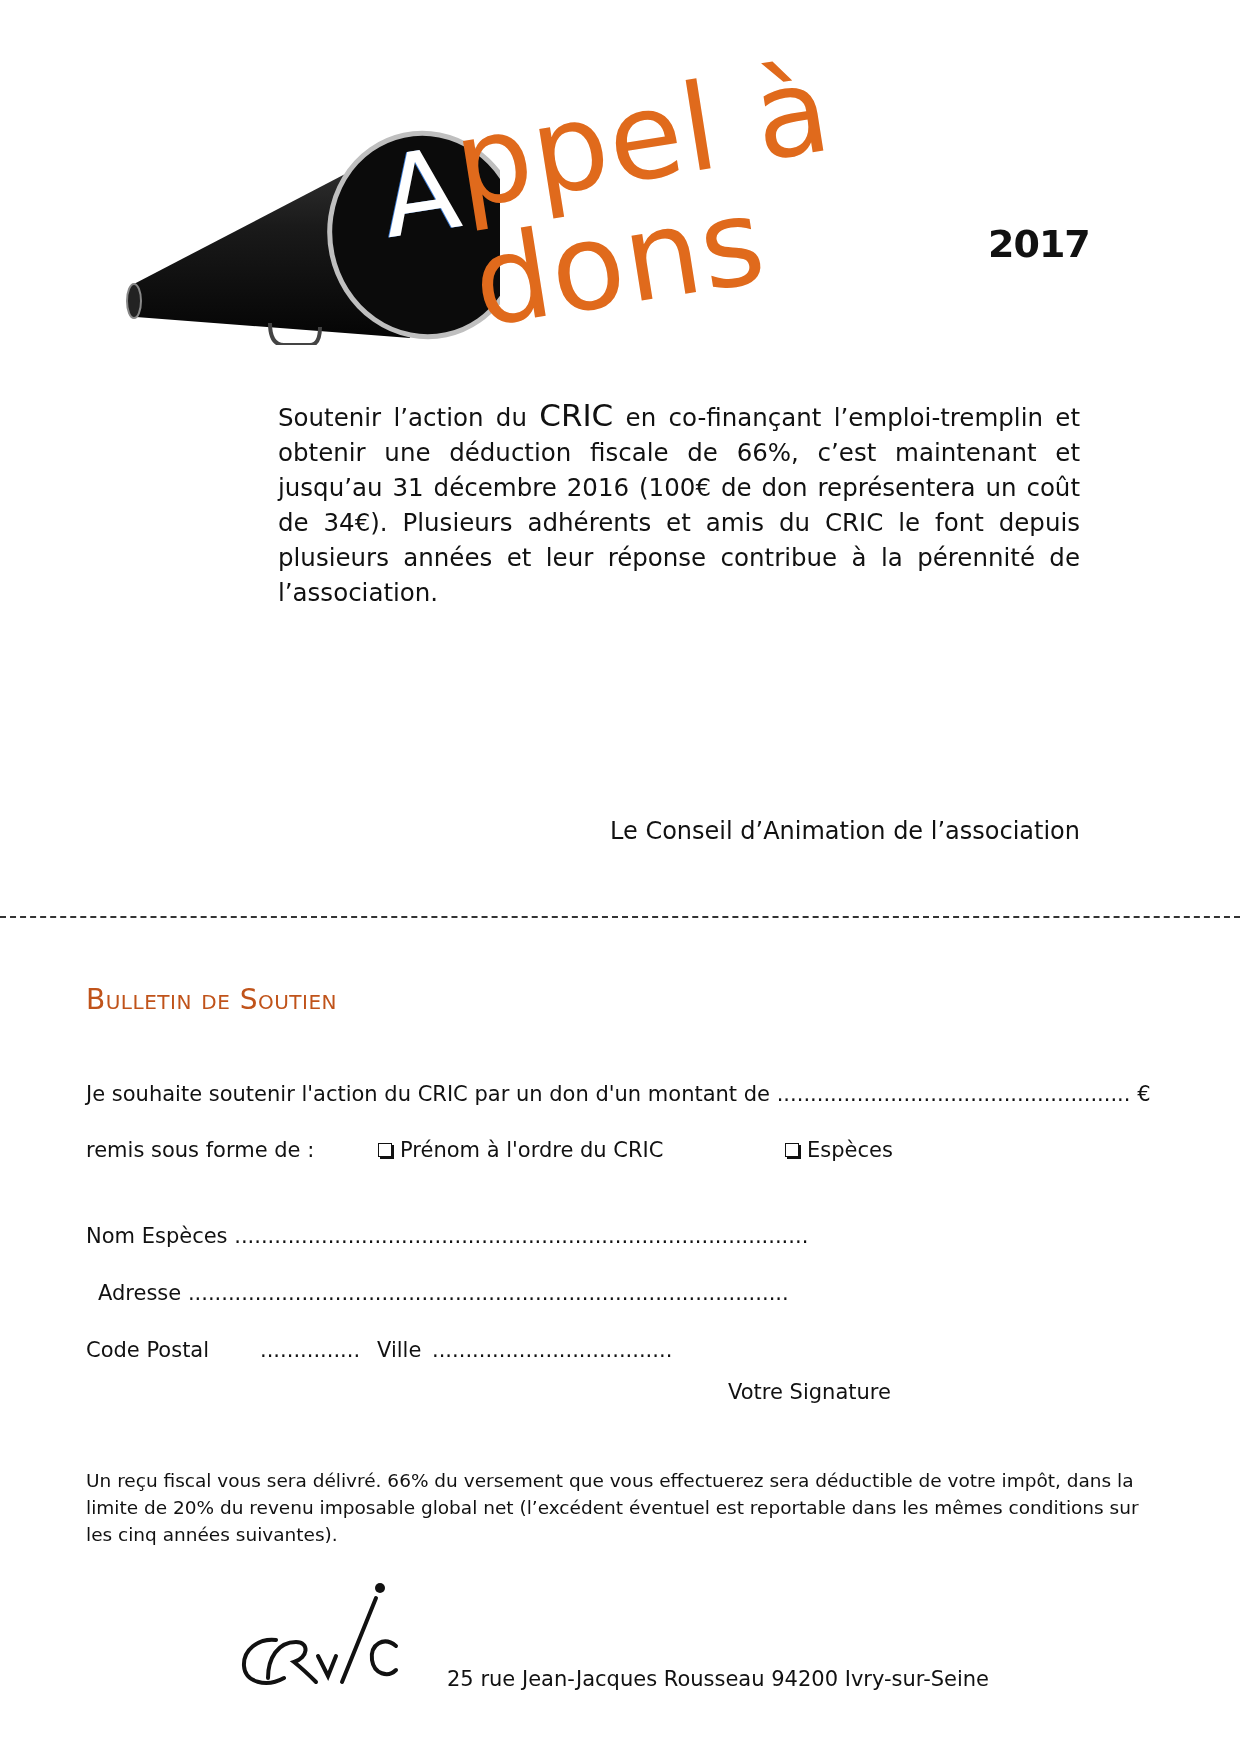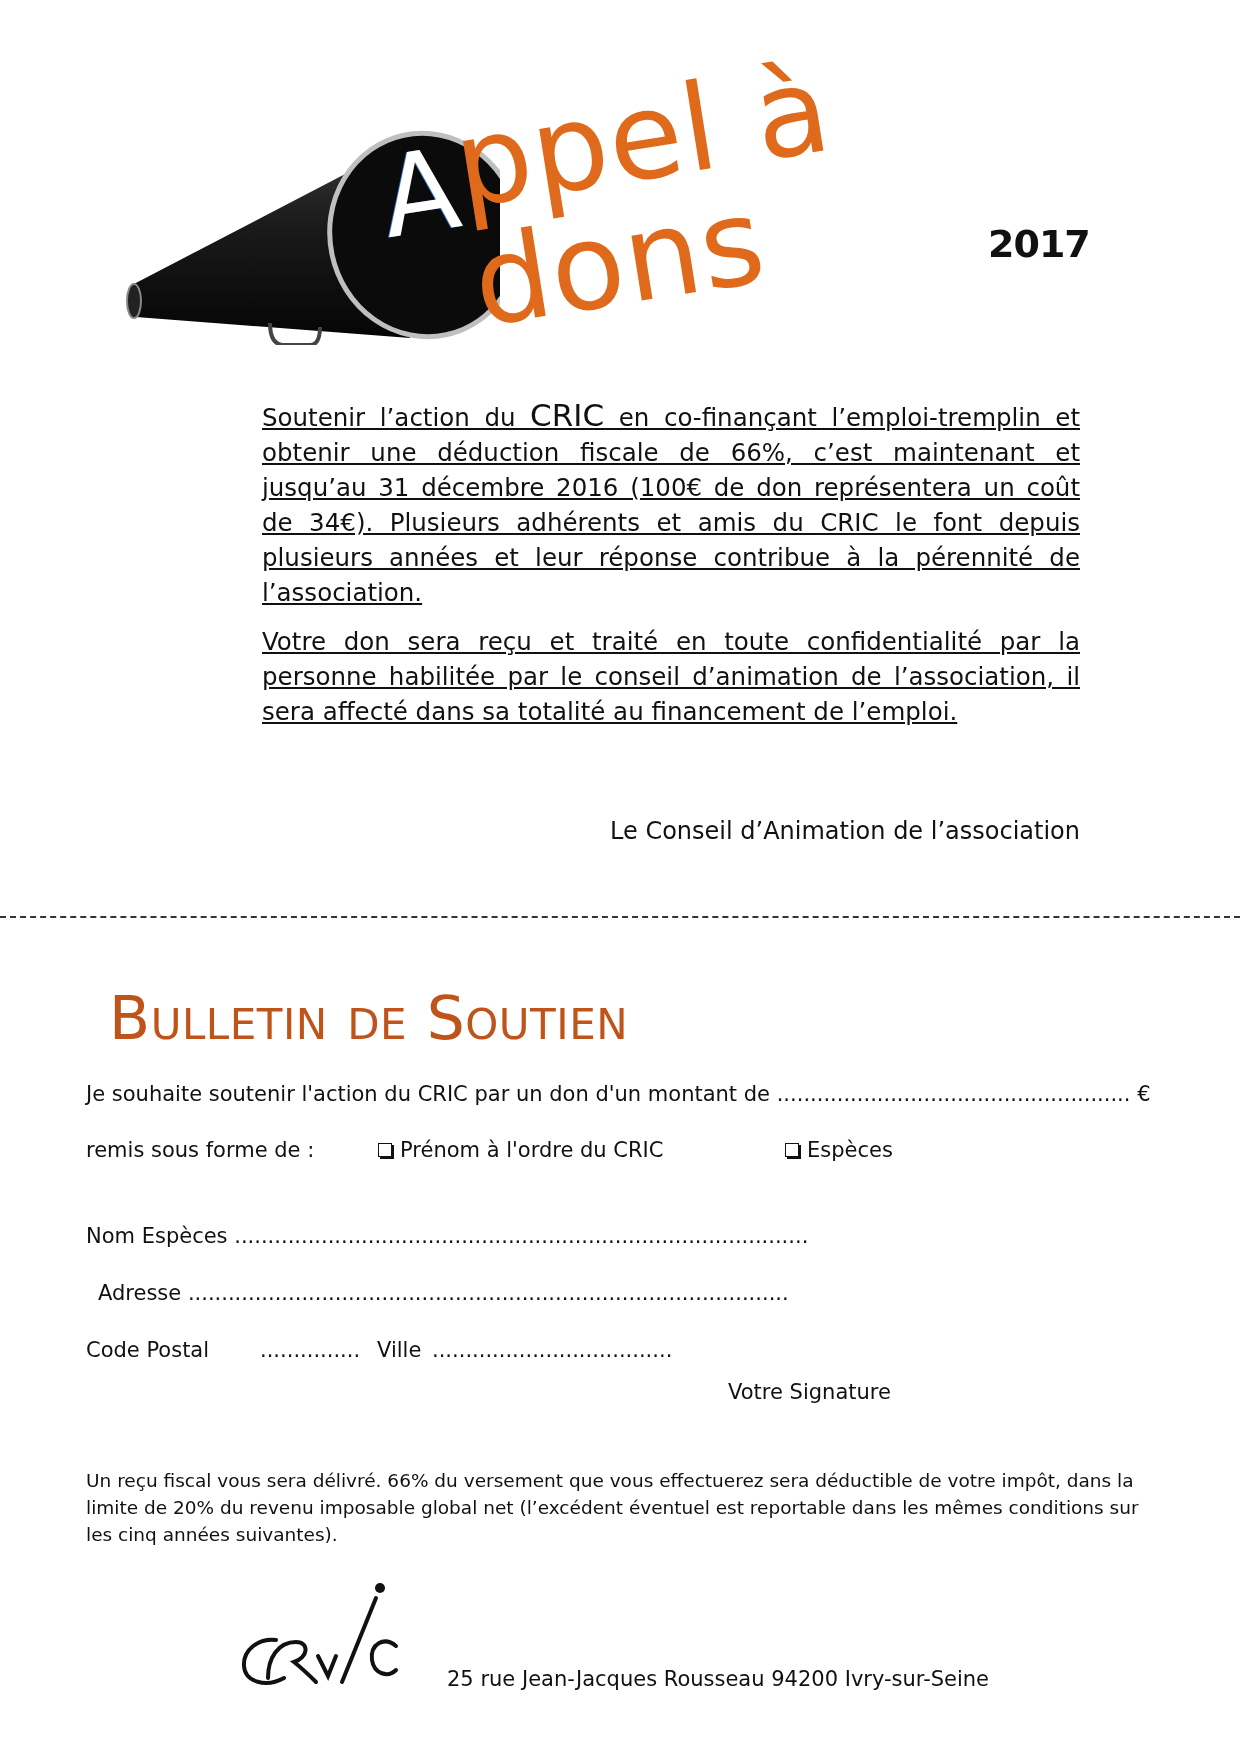--- a/index.html
+++ b/index.html
@@ -14,30 +14,30 @@
     #title-a { position:absolute; left:0; top:62px; font-size:112px; color:#ffffff;
                font-family:"DejaVu Sans", sans-serif; font-weight:normal; line-height:1;
                text-shadow: -1px 0 0 #3a7bd5; }
     #title-rest { position:absolute; left:78px; top:38px; font-size:120px; color:#e06a1c;
                   font-family:"DejaVu Sans", sans-serif; line-height:1; letter-spacing:1px; }
     #year { left:988px; top:222px; font-size:38px; font-weight:bold; color:#111;
             font-family:"DejaVu Sans", sans-serif; letter-spacing:-1px; }
 
     
     #intro { left:262px; top:398px; width:818px; font-size:24.5px; line-height:35px; }
-    #intro p { margin:0 0 14px 0; text-align:justify; text-align-last:left;text-decoration:underline; }
+    #intro p { margin:0 0 14px 16px; text-align:justify; text-align-last:left; }
     #intro .cric { font-size:31px; }
     #intro-signature { left:600px; top:817px; width:480px; text-align:right; font-size:24px; }
 
     
     #cut-line { left:0; top:916px; width:1240px; height:0; border-top:2px dashed #333; }
 
     
-    #bulletin-title { left:86px; top:983px; font-size:60px; color:#c0531a; letter-spacing:0.5px;
-                      font-variant: small-caps; font-family:"DejaVu Sans", sans-serif;margin-left:23px; }
+    #bulletin-title { left:86px; top:983px; font-size:28px; color:#c0531a; letter-spacing:0.5px;
+                      font-variant: small-caps; font-family:"DejaVu Sans", sans-serif; }
     .form-line { font-size:21px; white-space:nowrap; }
     #amount-line { left:86px; top:1082px; }
     #payment-label { left:86px; top:1138px; }
     #opt-cheque { left:378px; top:1138px; }
     #opt-especes { left:785px; top:1138px; }
     .box { display:inline-block; width:12px; height:12px; border:1.5px solid #111;
            box-shadow:2px 2px 0 #111; margin-right:8px; vertical-align:0; }
     #nom-line { left:86px; top:1224px; }
     #adresse-line { left:98px; top:1281px; }
     #cp-label { left:86px; top:1338px; }
@@ -74,21 +74,20 @@
 </svg>
 
 <div id="title-wrap" class="abs">
   <span id="title-a">A</span>
   <span id="title-rest">ppel à dons</span>
 </div>
 <div id="year" class="abs">2017</div>
 
 <div id="intro" class="abs">
   <p><span>Soutenir l’action du </span><span class="cric">CRIC</span><span> en co-finançant l’emploi-tremplin et obtenir une déduction fiscale de 66%, c’est maintenant et jusqu’au 31 décembre 2016 (100€ de don représentera un coût de 34€). Plusieurs adhérents et amis du CRIC le font depuis plusieurs années et leur réponse contribue à la pérennité de l’association.</span></p>
-  <p>Votre don sera reçu et traité en toute confidentialité par la personne habilitée par le conseil d’animation de l’association, il sera affecté dans sa totalité au financement de l’emploi.</p>
 </div>
 <div id="intro-signature" class="abs">Le Conseil d’Animation de l’association</div>
 
 <div id="cut-line" class="abs"></div>
 
 <div id="bulletin-title" class="abs">Bulletin de Soutien</div>
 
 <div id="amount-line" class="abs form-line">Je souhaite soutenir l'action du CRIC par un don d'un montant de ..................................................... €</div>
 
 <div id="payment-label" class="abs form-line">remis sous forme de :</div>

